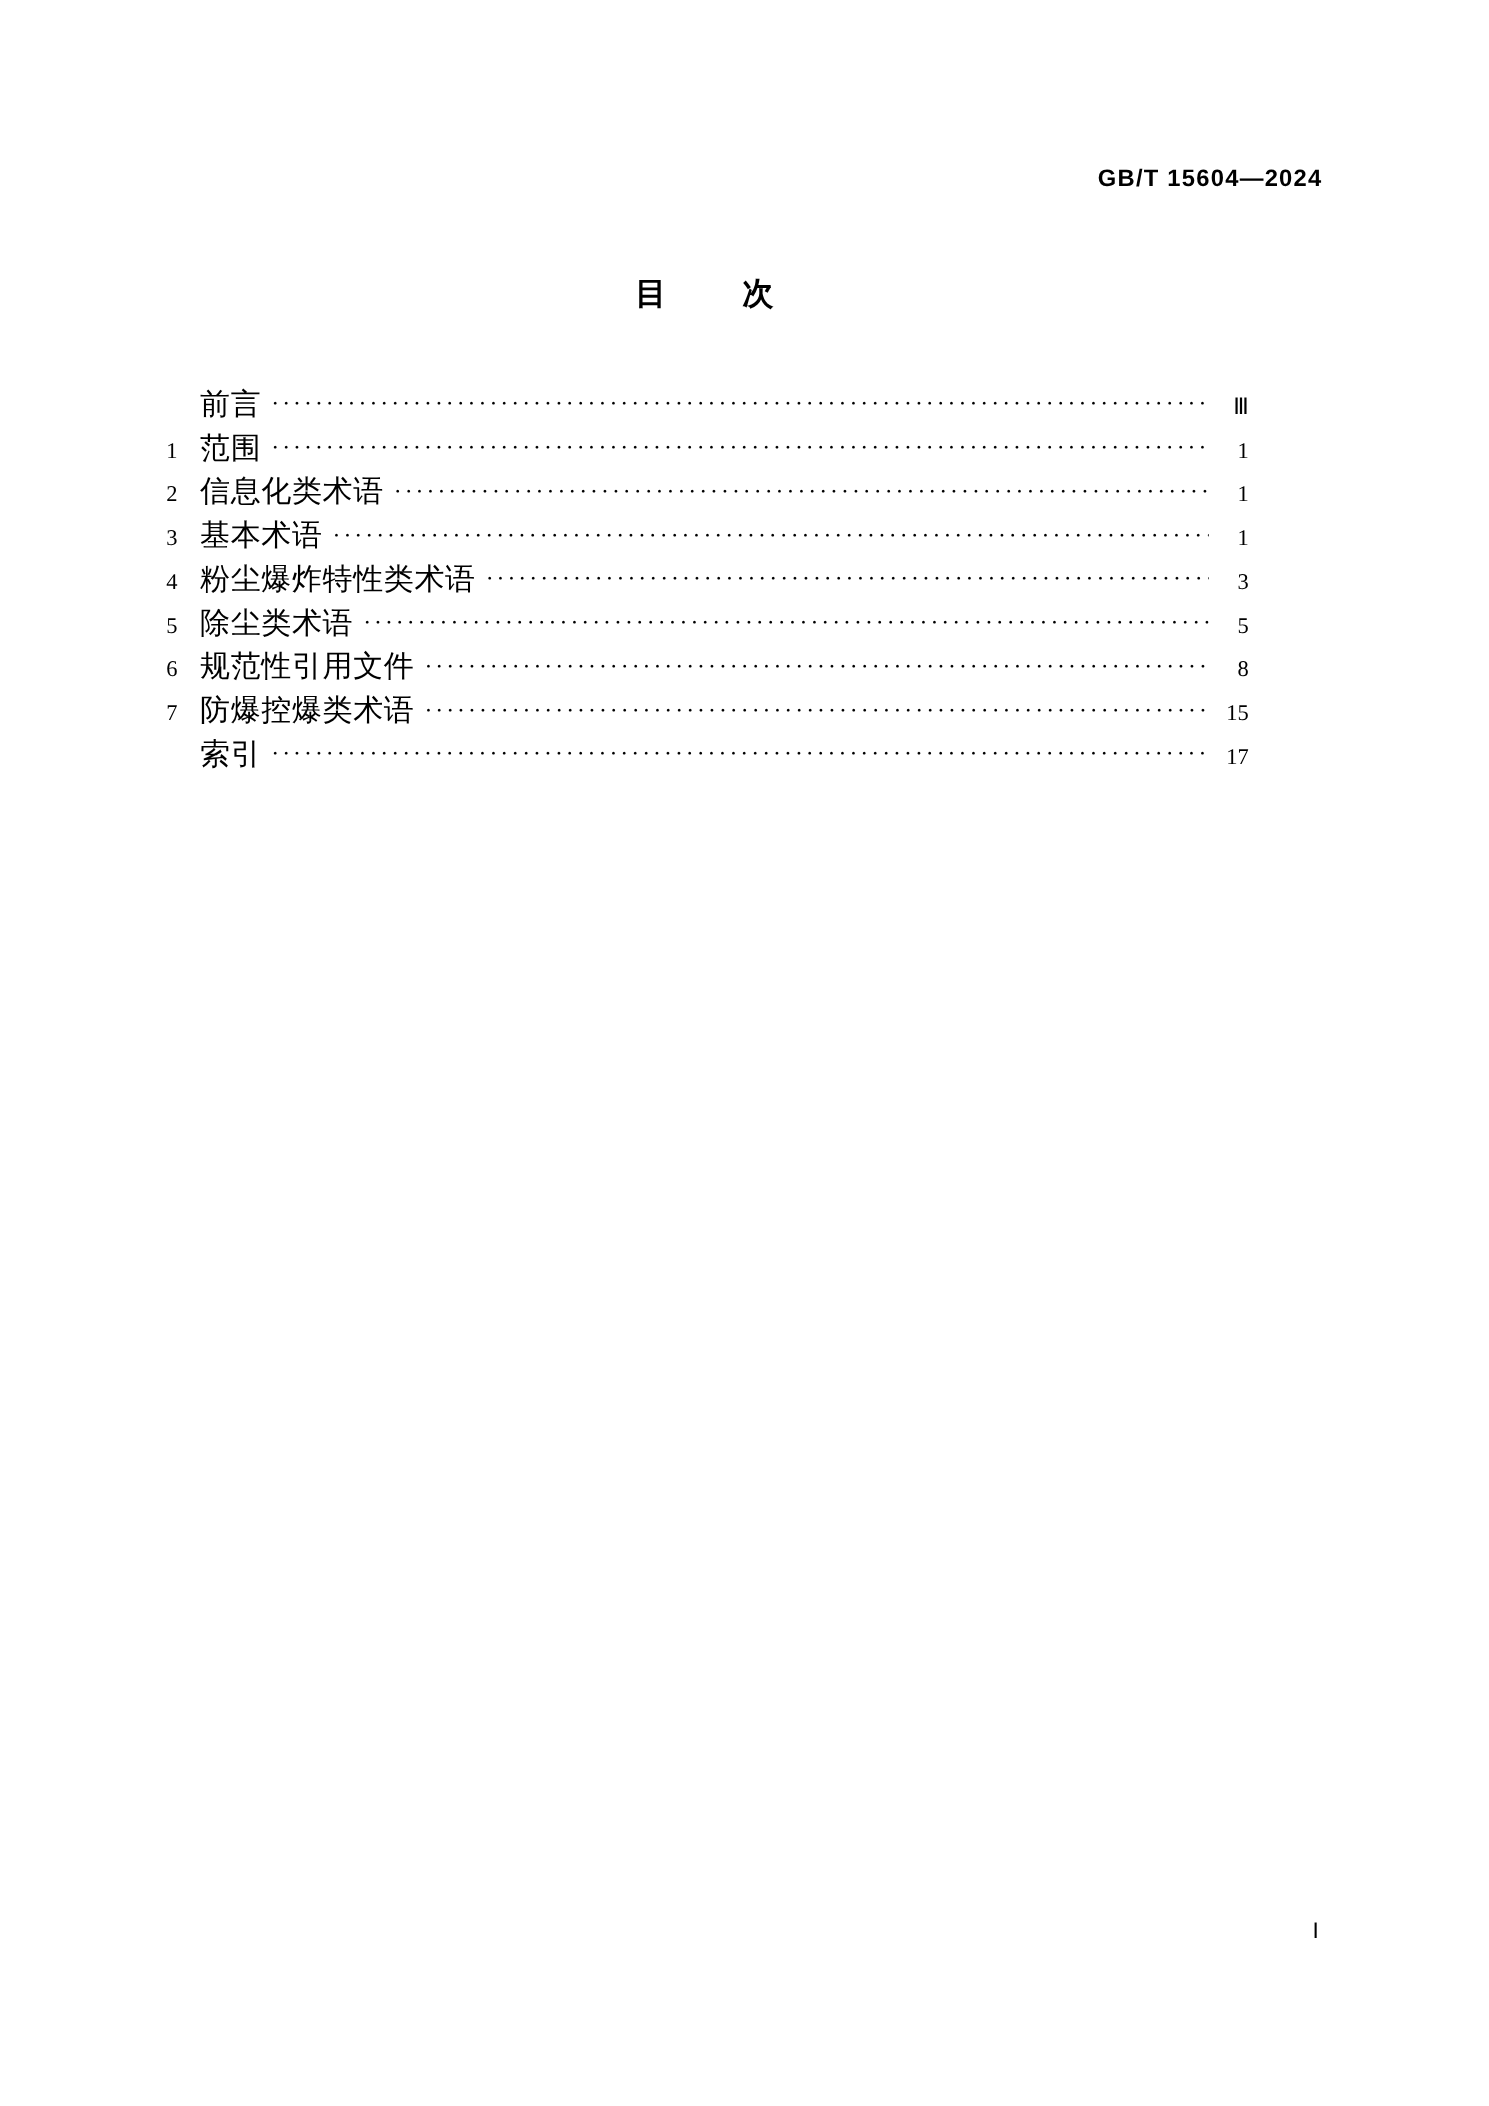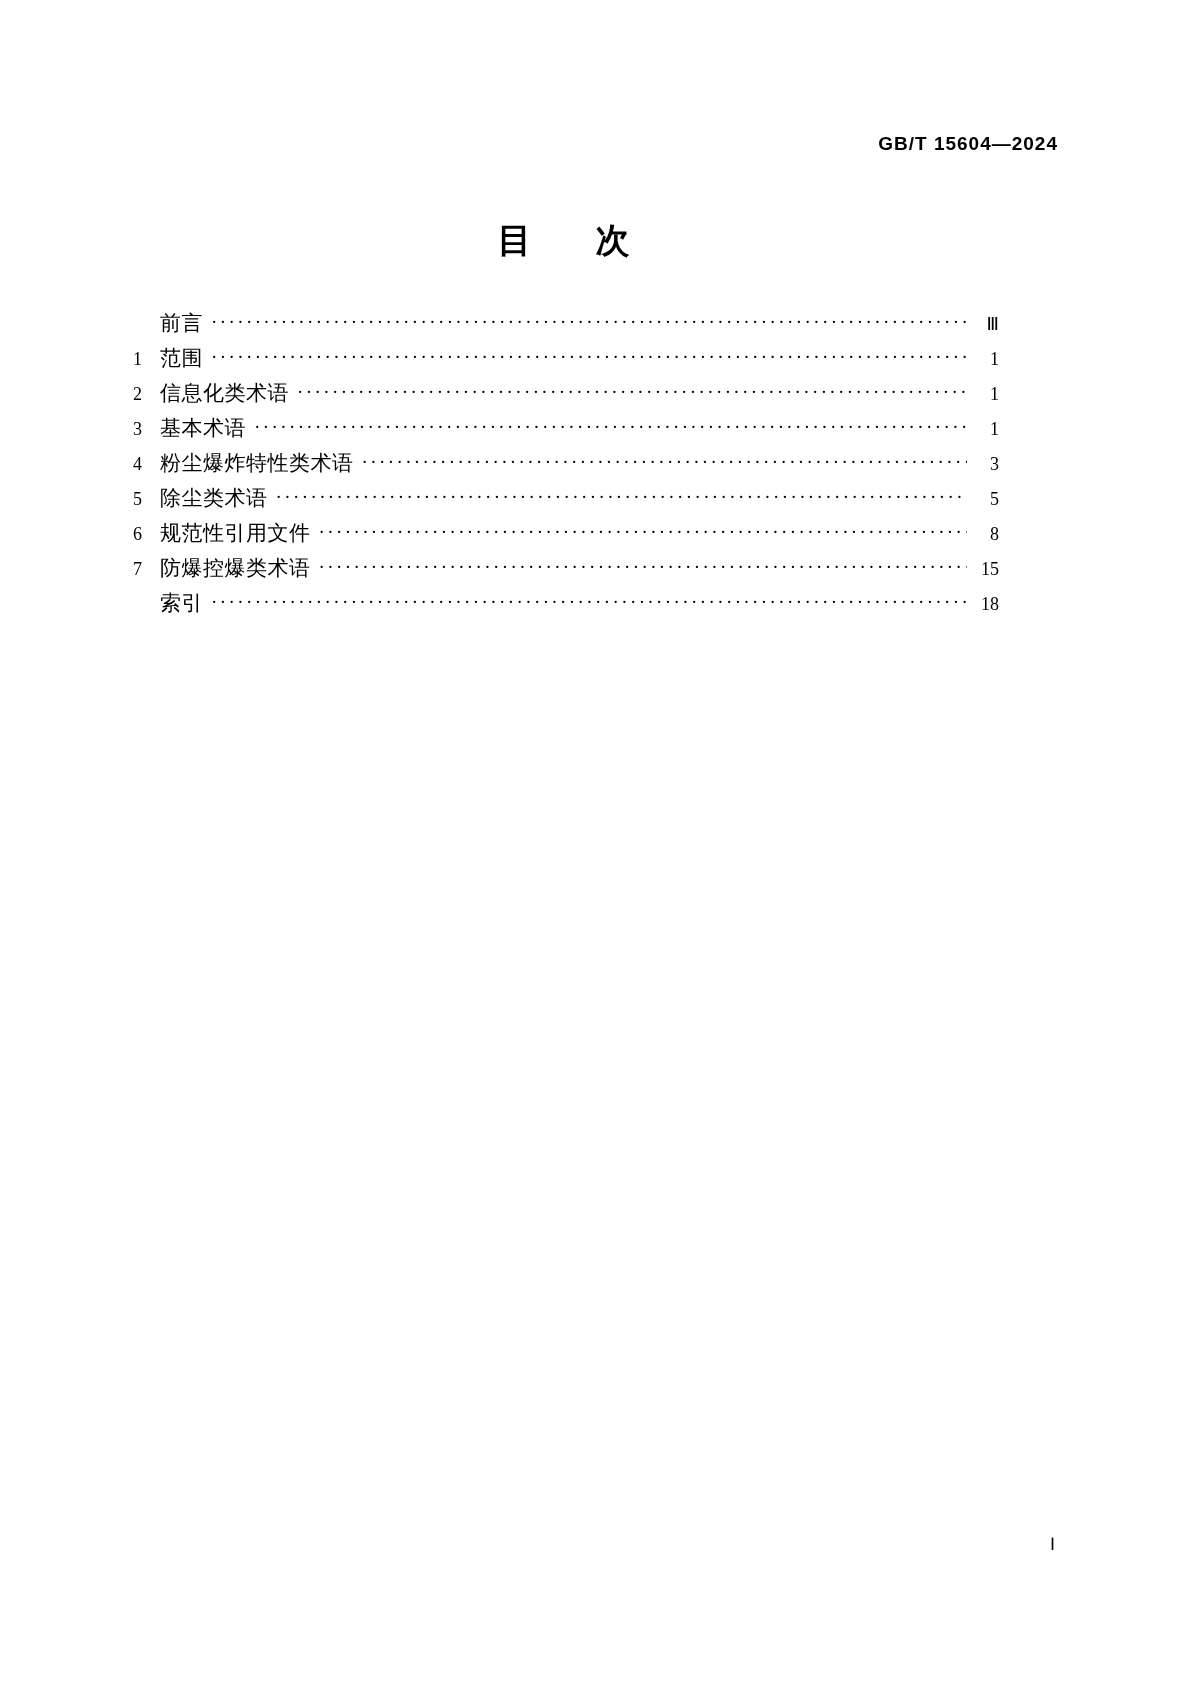--- a/index.html
+++ b/index.html
@@ -33,21 +33,21 @@
     white-space: nowrap;
   }
   .toc-title {
     position: absolute;
     top: 218px;
     left: 0;
     width: 1127px;
     text-align: center;
     font-family: "DejaVu Sans", sans-serif;
     font-weight: bold;
-    font-size: 34px;
+    font-size: 25px;
     letter-spacing: 26px;
     text-indent: 26px;
   }
   .toc-list {
     position: absolute;
     left: 133px;
     top: 306px;
     width: 866px;
   }
   .toc-row {
@@ -60,21 +60,21 @@
   }
   .toc-num {
     width: 27px;
     flex: 0 0 27px;
     font-family: "Liberation Serif", serif;
     font-size: 18px;
   }
   .toc-label {
     flex: 0 0 auto;
     font-family: "DejaVu Sans", sans-serif;
-    font-size: 21px;
+    font-size: 24px;
     letter-spacing: 0.5px;
     white-space: nowrap;
     text-align: right;
   }
   .toc-label.no-num {
     margin-left: 0;
   }
   .dots {
     flex: 1 1 auto;
     margin: 0 6px 0 8px;
@@ -157,19 +157,19 @@
       <div class="toc-row">
         <span class="toc-num">7</span>
         <span class="toc-label">防爆控爆类术语</span>
         <span class="dots">·····················································································································································</span>
         <span class="toc-page">15</span>
       </div>
       <div class="toc-row">
         <span class="toc-num"></span>
         <span class="toc-label no-num">索引</span>
         <span class="dots">·····················································································································································</span>
-        <span class="toc-page">18</span>
+        <span class="toc-page">17</span>
       </div>
     </div>
 
   <div class="footer-page">Ⅰ</div>
 
 </div>
 
 </body></html>

